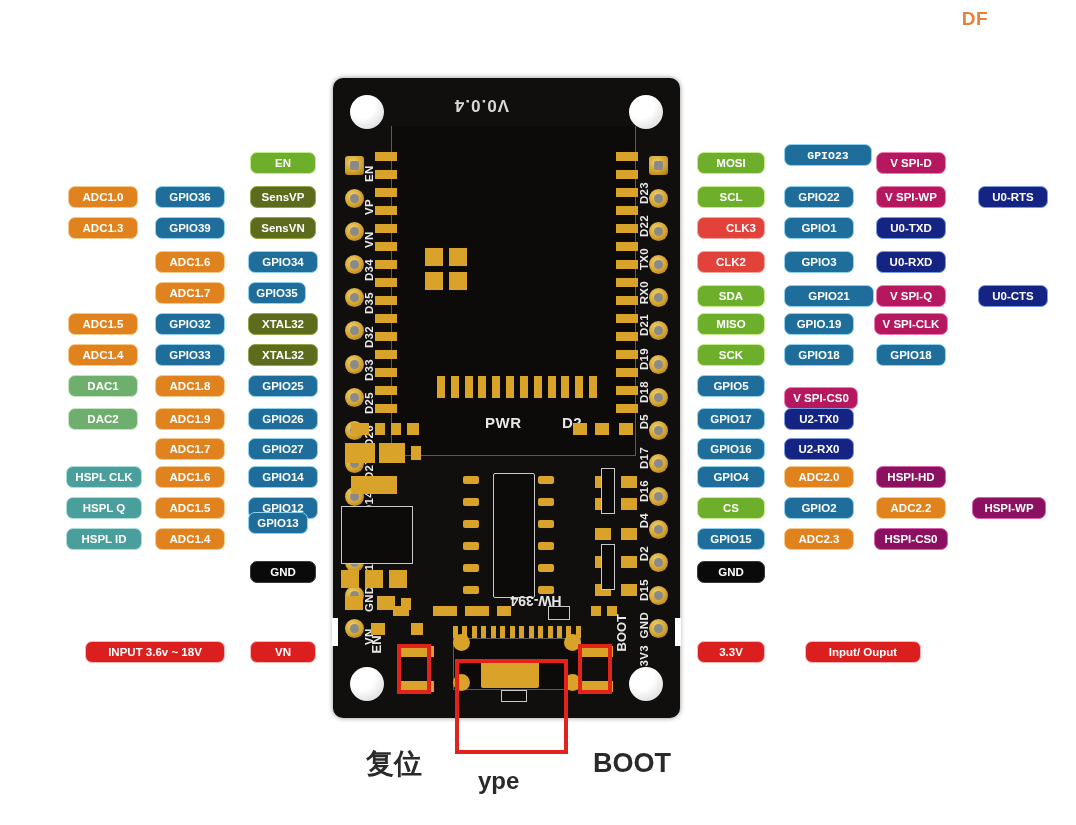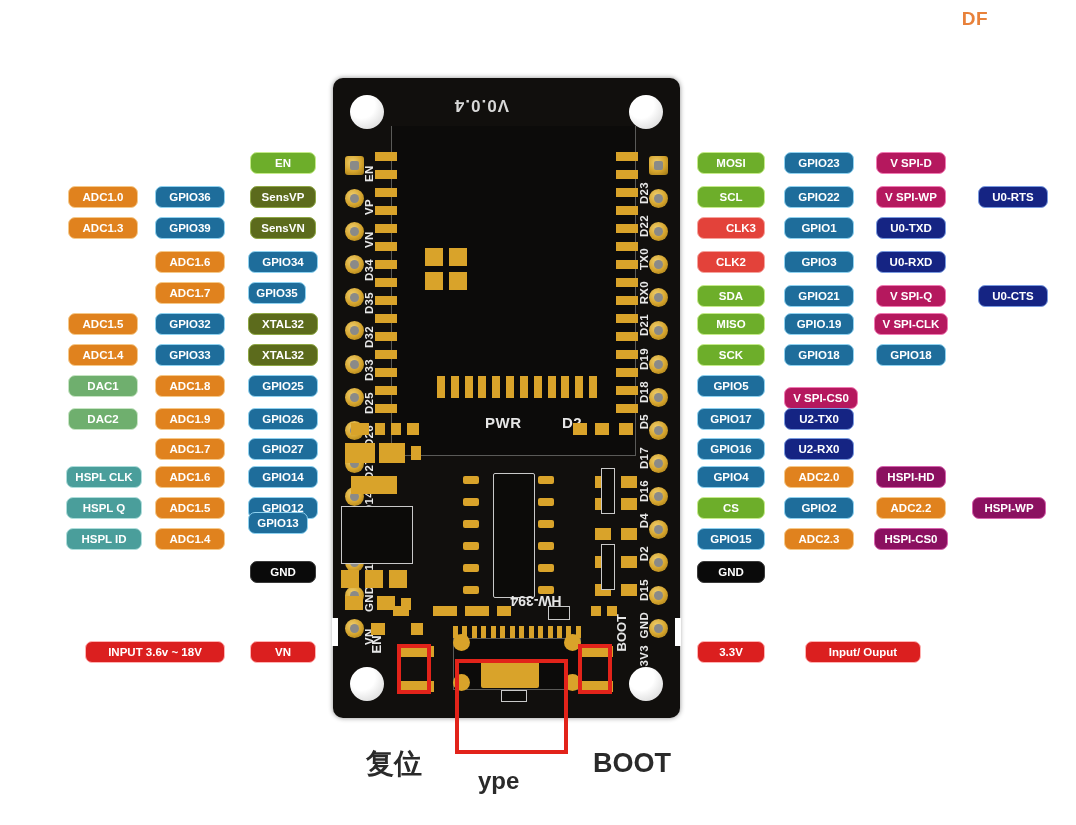--- a/index.html
+++ b/index.html
@@ -248,34 +248,34 @@
     <div class="badge b-teal" style="left: 66px; top: 528px; width: 76px;">HSPL ID</div>
     <div class="badge b-adc" style="left: 155px; top: 528px; width: 70px;">ADC1.4</div>
     <div class="badge b-gpio" style="left: 248px; top: 512px; width: 60px;">GPIO13</div>
     <div class="badge b-black" style="left: 250px; top: 561px; width: 66px;">GND</div>
     <div class="badge b-crim" style="left: 85px; top: 594px; width: 140px;">INPUT   3.6v ~ 18V</div>
     <div class="badge b-crim" style="left: 250px; top: 594px; width: 66px;">VN</div>
   </div>
 
 <div id="right-badges">
     <div class="badge b-green" style="left: 697px; top: 152px; width: 68px;">MOSI</div>
-    <div class="badge b-gpio" style="left: 784px; top: 152px; width: 70px;">GPIO23</div>
+    <div class="badge b-gpio" style="left: 784px; top: 144px; width: 88px; font-family: Liberation Mono, monospace;">GPIO23</div>
     <div class="badge b-vspi" style="left: 876px; top: 152px; width: 70px;">V SPI-D</div>
     <div class="badge b-green" style="left: 697px; top: 186px; width: 68px;">SCL</div>
     <div class="badge b-gpio" style="left: 784px; top: 186px; width: 70px;">GPIO22</div>
     <div class="badge b-vspi" style="left: 876px; top: 186px; width: 70px;">V SPI-WP</div>
     <div class="badge b-navy" style="left: 978px; top: 186px; width: 70px;">U0-RTS</div>
     <div class="badge b-red" style="left: 697px; top: 217px; width: 68px; padding-left: 20px;">CLK3</div>
     <div class="badge b-gpio" style="left: 784px; top: 217px; width: 70px;">GPIO1</div>
     <div class="badge b-navy" style="left: 876px; top: 217px; width: 70px;">U0-TXD</div>
     <div class="badge b-red" style="left: 697px; top: 251px; width: 68px;">CLK2</div>
     <div class="badge b-gpio" style="left: 784px; top: 251px; width: 70px;">GPIO3</div>
     <div class="badge b-navy" style="left: 876px; top: 251px; width: 70px;">U0-RXD</div>
     <div class="badge b-green" style="left: 697px; top: 285px; width: 68px;">SDA</div>
-    <div class="badge b-gpio" style="left: 784px; top: 285px; width: 70px;">GPIO21</div>
+    <div class="badge b-gpio" style="left: 784px; top: 285px; width: 90px;">GPIO21</div>
     <div class="badge b-vspi" style="left: 876px; top: 285px; width: 70px;">V SPI-Q</div>
     <div class="badge b-navy" style="left: 978px; top: 285px; width: 70px;">U0-CTS</div>
     <div class="badge b-green" style="left: 697px; top: 313px; width: 68px;">MISO</div>
     <div class="badge b-gpio" style="left: 784px; top: 313px; width: 70px;">GPIO.19</div>
     <div class="badge b-vspi" style="left: 874px; top: 313px; width: 74px;">V SPI-CLK</div>
     <div class="badge b-green" style="left: 697px; top: 344px; width: 68px;">SCK</div>
     <div class="badge b-gpio" style="left: 784px; top: 344px; width: 70px;">GPIO18</div>
     <div class="badge b-gpio" style="left: 876px; top: 344px; width: 70px;">GPIO18</div>
     <div class="badge b-gpio" style="left: 697px; top: 375px; width: 68px;">GPIO5</div>
     <div class="badge b-vspi" style="left: 784px; top: 387px; width: 74px;">V SPI-CS0</div>

